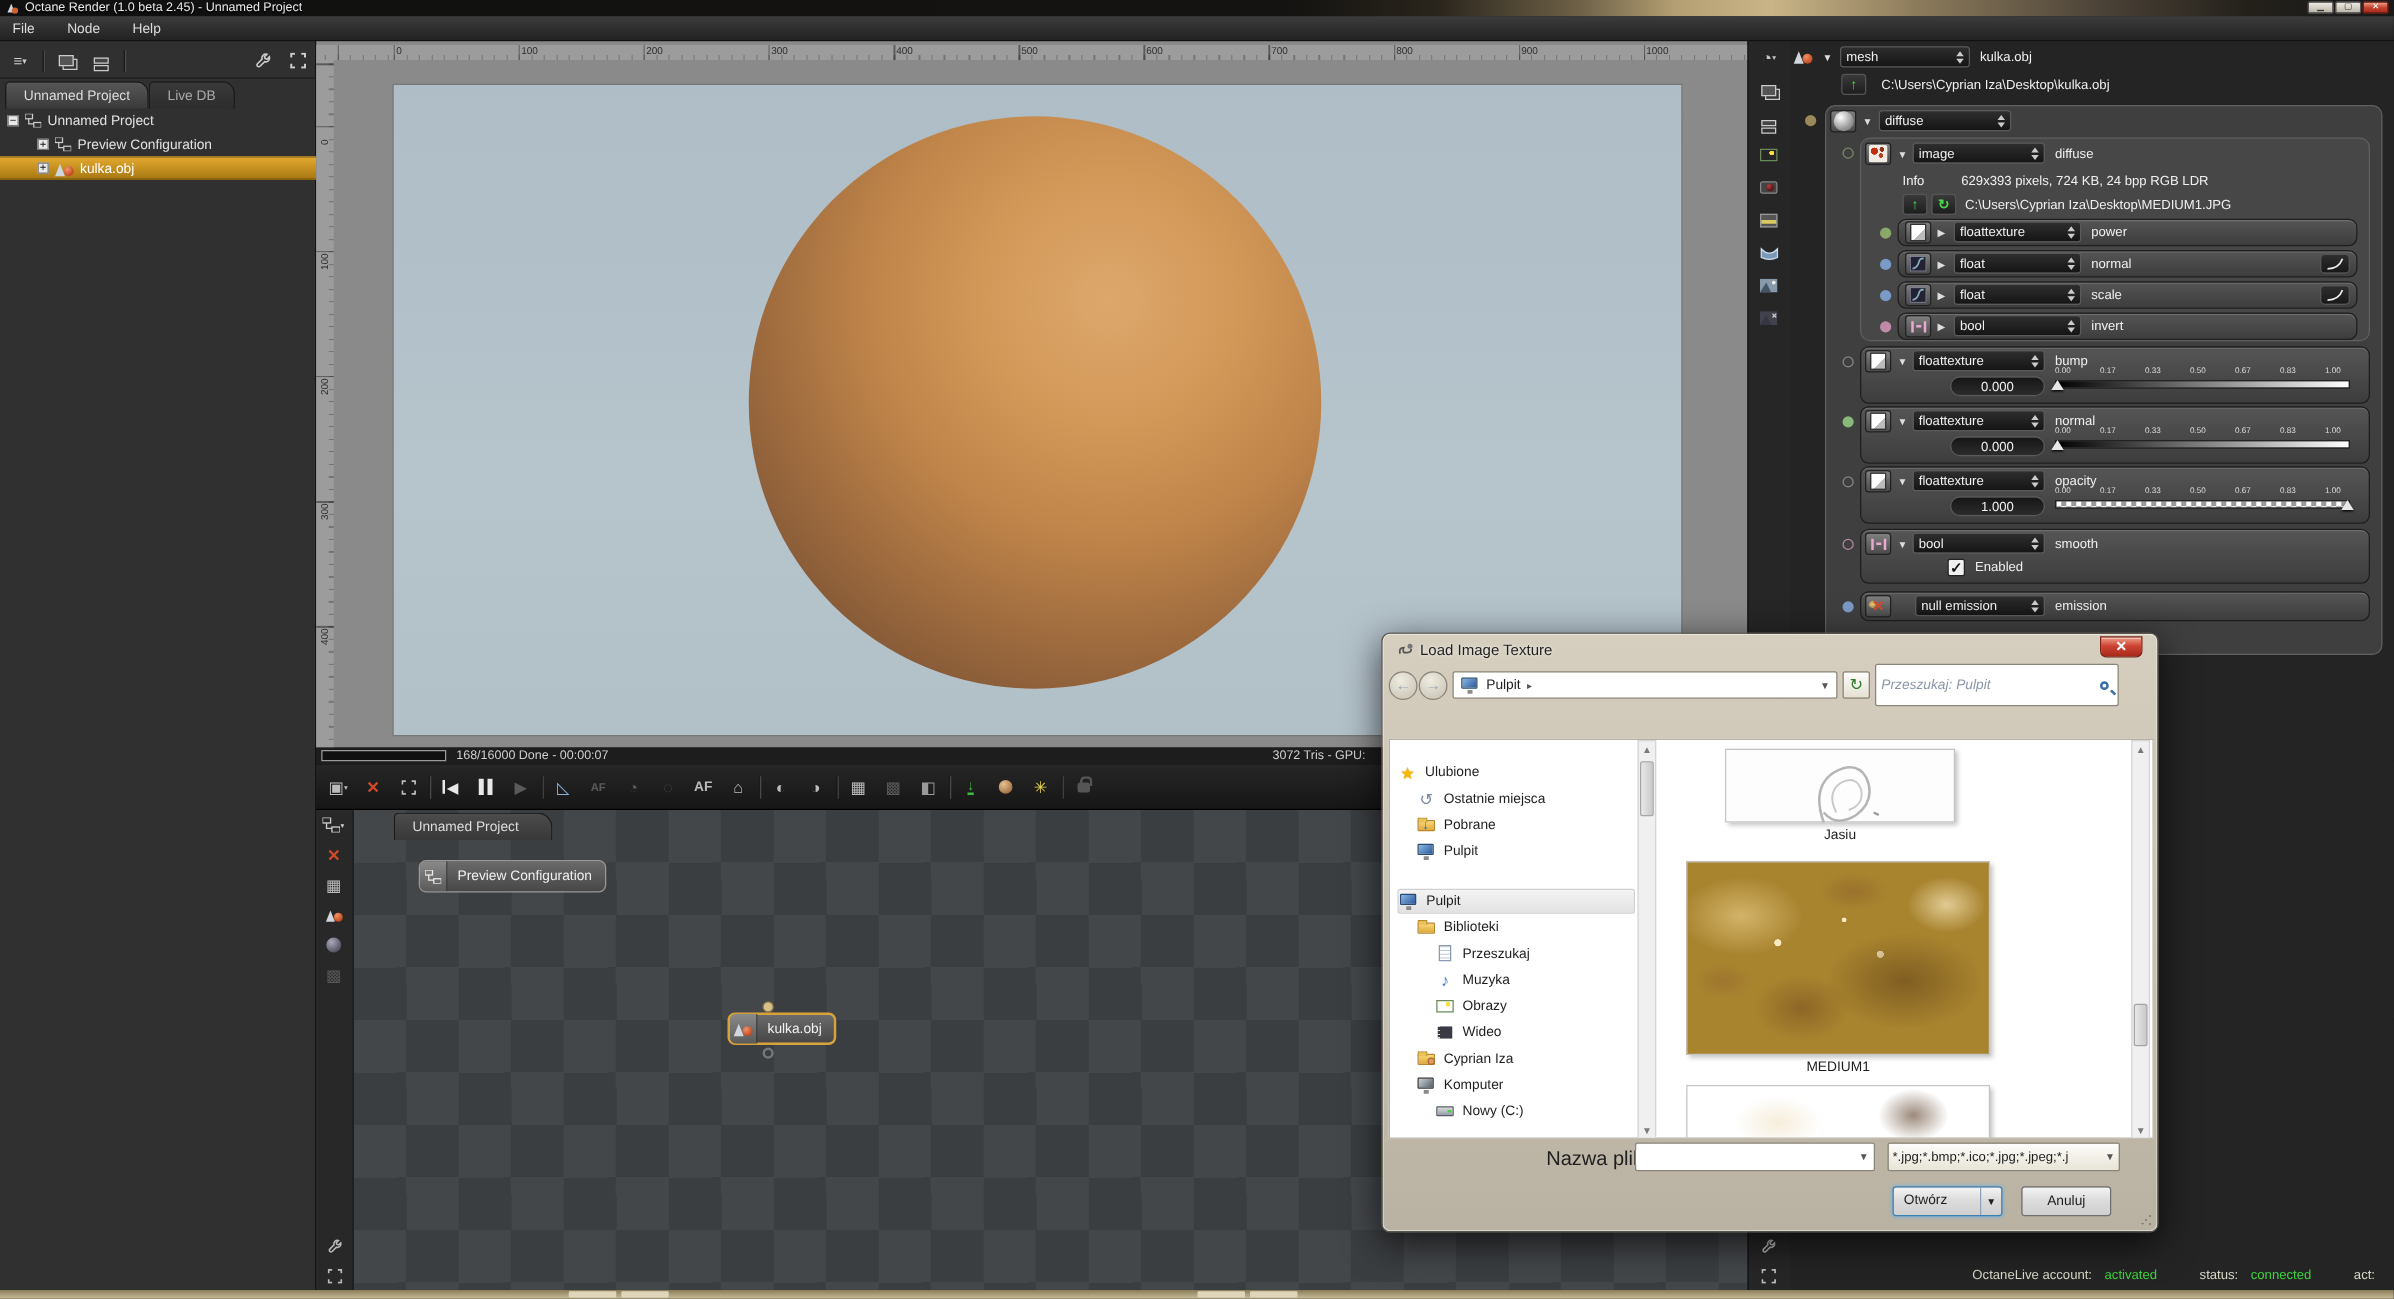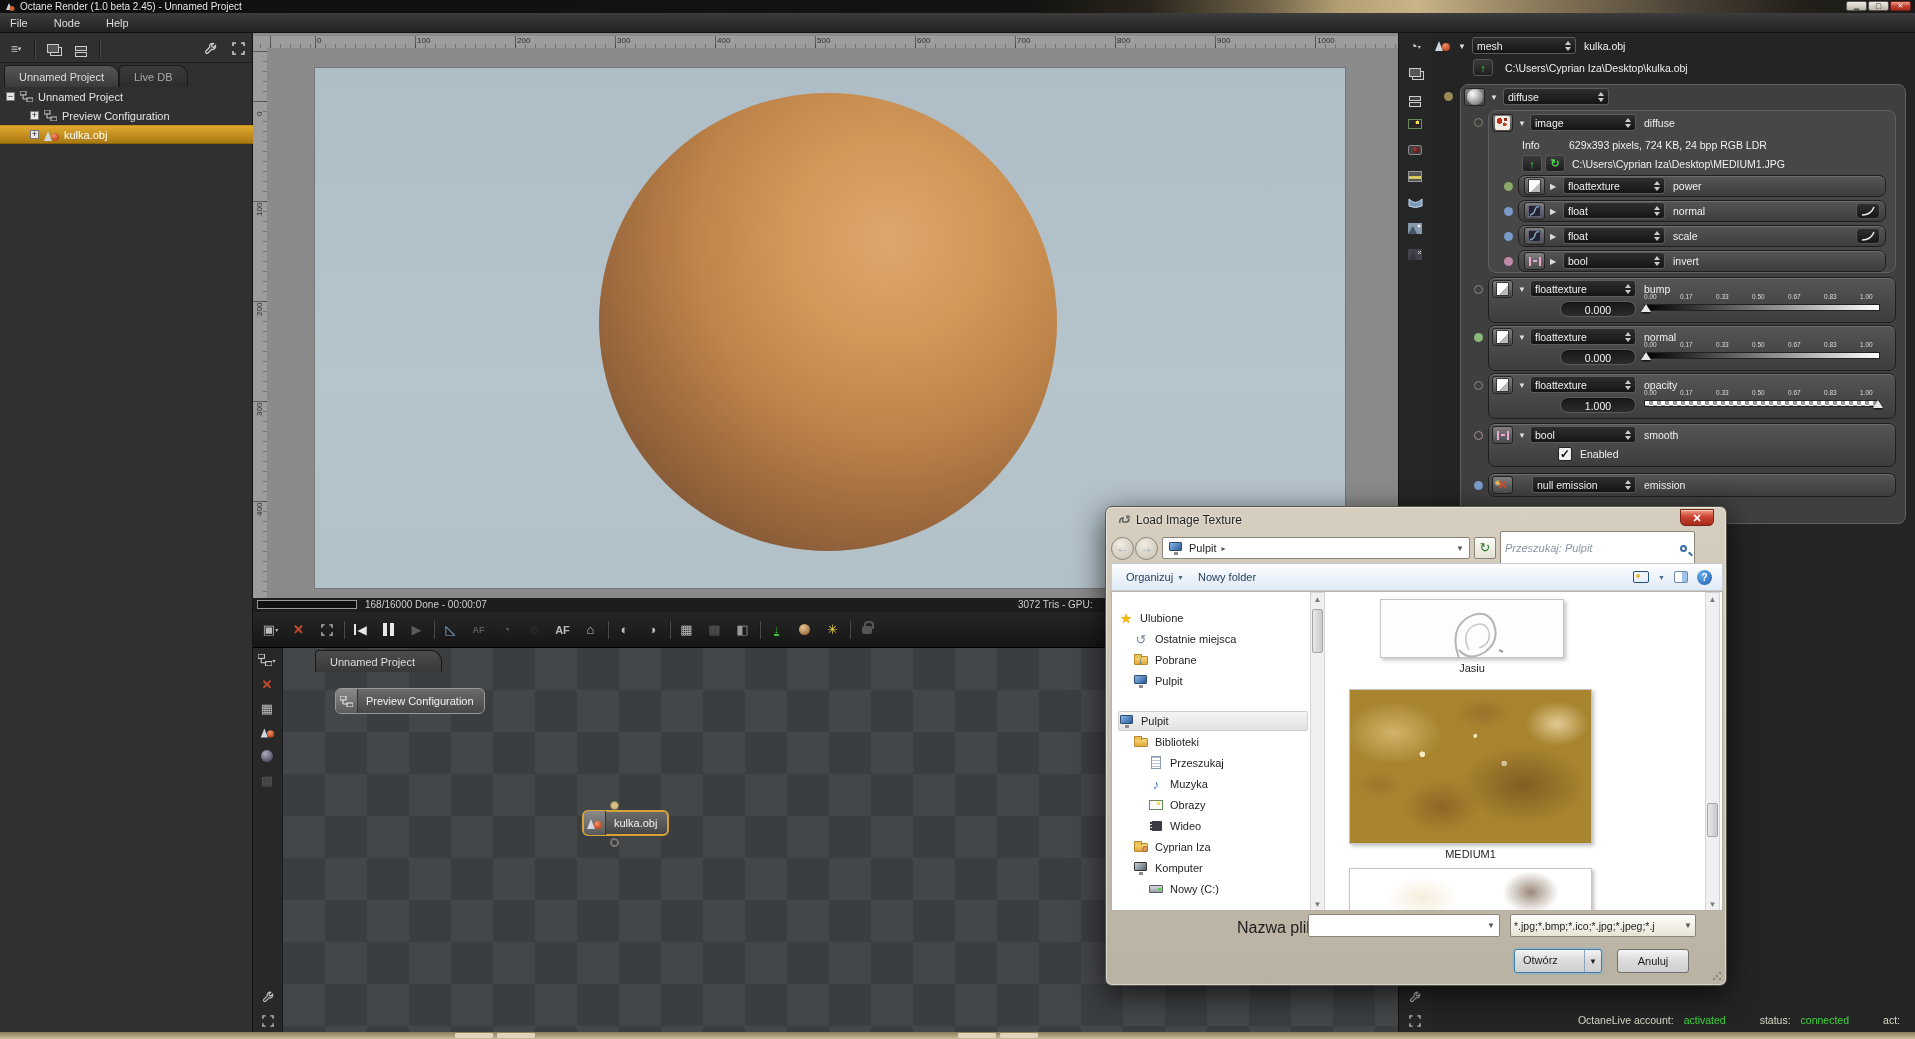--- a/index.html
+++ b/index.html
@@ -769,35 +769,20 @@
       <span>Pulpit</span>
       <span style="color:#555;font-size:8px">▸</span>
       <span class="caret">▼</span>
     </div>
     <span class="refbtn">↻</span>
     <div class="searchbox">
       <input placeholder="Przeszukaj: Pulpit" style="">
       <span class="mag"></span>
     </div>
   </div>
-  <div class="dlg-toolbar">
-    <span class="titem">
-        <span>Organizuj</span>
-        <span style="font-size:7px;color:#4a6a8a">▼</span>
-      </span>
-    <span class="titem">
-        <span>Nowy folder</span>
-      </span>
-    <span class="right">
-      <span class="viewsico"></span>
-      <span style="font-size:7px;color:#4a6a8a">▼</span>
-      <span class="paneico"></span>
-      <span class="helpico">?</span>
-    </span>
-  </div>
   <div class="dlg-body">
     <div id="dlg-sidebar">
         <div class="sb-item" style="top: 16px; left: 6px;">
           <span class="fi fi-star">★</span>
           <span>Ulubione</span>
         </div>
         <div class="sb-item" style="top: 37px; left: 21px;">
           <span class="fi fi-recent">↺</span>
           <span>Ostatnie miejsca</span>
         </div>

